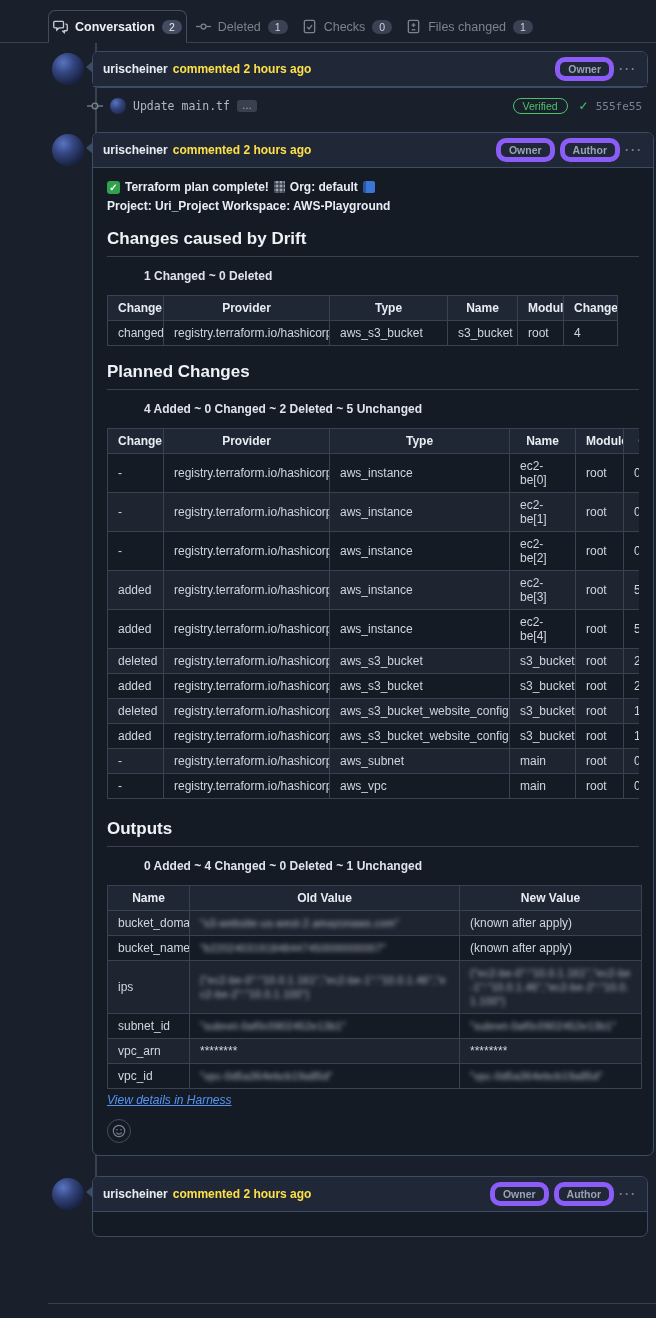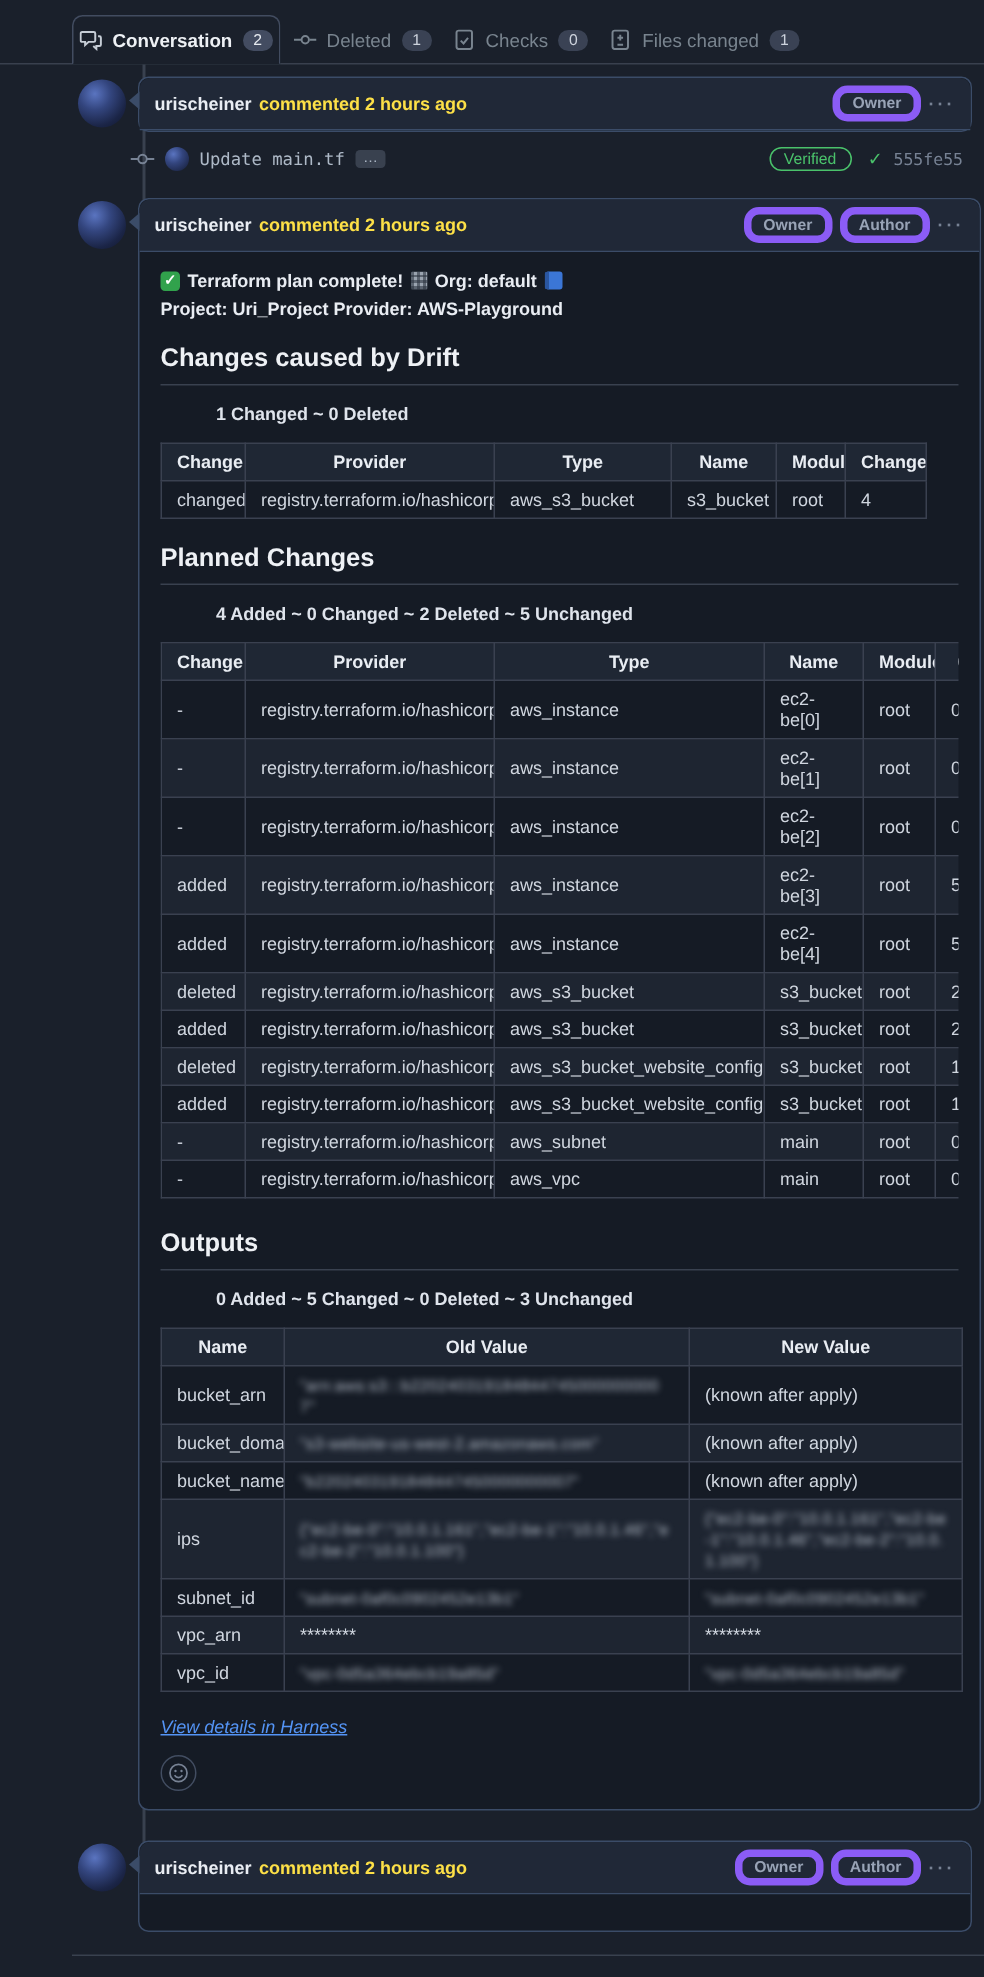--- a/index.html
+++ b/index.html
@@ -60,21 +60,21 @@
 
   table.md { border-collapse: collapse; table-layout: fixed; font-size: 12px; margin-bottom: 4px; }
   table.md th { background: #1f2734; font-weight: bold; color: #e9edf3; text-align: center; }
   table.md th, table.md td { border: 1px solid #3a4150; padding: 5px 10px; vertical-align: middle; overflow: hidden; }
   table.md td { color: #d0d6df; text-align: left; }
   table.md tr.alt td { background: #1e2531; }
   .tbl-clip { overflow: hidden; max-width: 534px; }
 
   .blur { filter: blur(2.3px); color: #b7bfcb; font-size: 10.5px; letter-spacing: 0.3px; word-break: break-all; }
 
-  .harness-link { display: inline-block; margin-top: 12px; color: #5494f5; font-style: italic; text-decoration: underline; font-size: 12px; }
+  .harness-link { display: inline-block; color: #5494f5; font-style: italic; text-decoration: underline; font-size: 12px; }
 
   
   .ic-check { display: inline-flex; width: 13px; height: 13px; background: #31a24c; border-radius: 3px; color: #fff;
               font-size: 10px; align-items: center; justify-content: center; font-weight: bold; }
   .ic-building { display: inline-block; width: 11px; height: 12px; background: #9aa3af; border-radius: 1px;
               background-image: repeating-linear-gradient(0deg, rgba(40,48,60,.55) 0 2px, transparent 2px 4px),
                                 repeating-linear-gradient(90deg, rgba(40,48,60,.55) 0 2px, transparent 2px 4px); }
   .ic-book { display: inline-block; width: 12px; height: 12px; background: #3b76d6; border-radius: 2px; border-left: 3px solid #2a56a0; }
 
   .bottom-divider { position: absolute; left: 48px; right: 0; bottom: 14px; height: 1px; background: #39414f; }
@@ -164,21 +164,21 @@
           <span class="kebab">···</span>
         </div>
         <div class="box-body">
 
           <div class="summary-line">
             <span class="ic-check">✓</span>
             <span>Terraform plan complete!</span>
             <span class="ic-building"></span>
             <span>Org: default</span>
             <span class="ic-book"></span>
-            <span>Project: Uri_Project Provider: AWS-Playground</span>
+            <span>Project: Uri_Project Workspace: AWS-Playground</span>
           </div>
 
           
           <h2 class="md">Changes caused by Drift</h2>
           <div class="counts">1 Changed ~ 0 Deleted</div>
           <table class="md" style="width:510px">
             <colgroup>
                 <col style="width:56px">
                 <col style="width:166px">
                 <col style="width:118px">
@@ -315,38 +315,33 @@
                     <td>main</td>
                     <td>root</td>
                     <td>0</td>
                   </tr>
             </tbody>
               </table>
           </div>
 
           
           <h2 class="md">Outputs</h2>
-          <div class="counts">0 Added ~ 5 Changed ~ 0 Deleted ~ 3 Unchanged</div>
+          <div class="counts">0 Added ~ 4 Changed ~ 0 Deleted ~ 1 Unchanged</div>
           <table class="md" style="width:534px">
             <colgroup>
                 <col style="width:82px">
                 <col style="width:270px">
                 <col style="width:182px">
               </colgroup>
             <tbody>
                 <tr>
               <th>Name</th>
               <th>Old Value</th>
               <th>New Value</th>
             </tr>
-            <tr>
-                  <td>bucket_arn</td>
-                  <td><span class="blur">"arn:aws:s3:::b2202403191848447450000000007"</span></td>
-                  <td>(known after apply)</td>
-                </tr>
             <tr class="alt">
                   <td>bucket_domain</td>
                   <td><span class="blur">"s3-website-us-west-2.amazonaws.com"</span></td>
                   <td>(known after apply)</td>
                 </tr>
             <tr>
                   <td>bucket_name</td>
                   <td><span class="blur">"b2202403191848447450000000007"</span></td>
                   <td>(known after apply)</td>
                 </tr>

